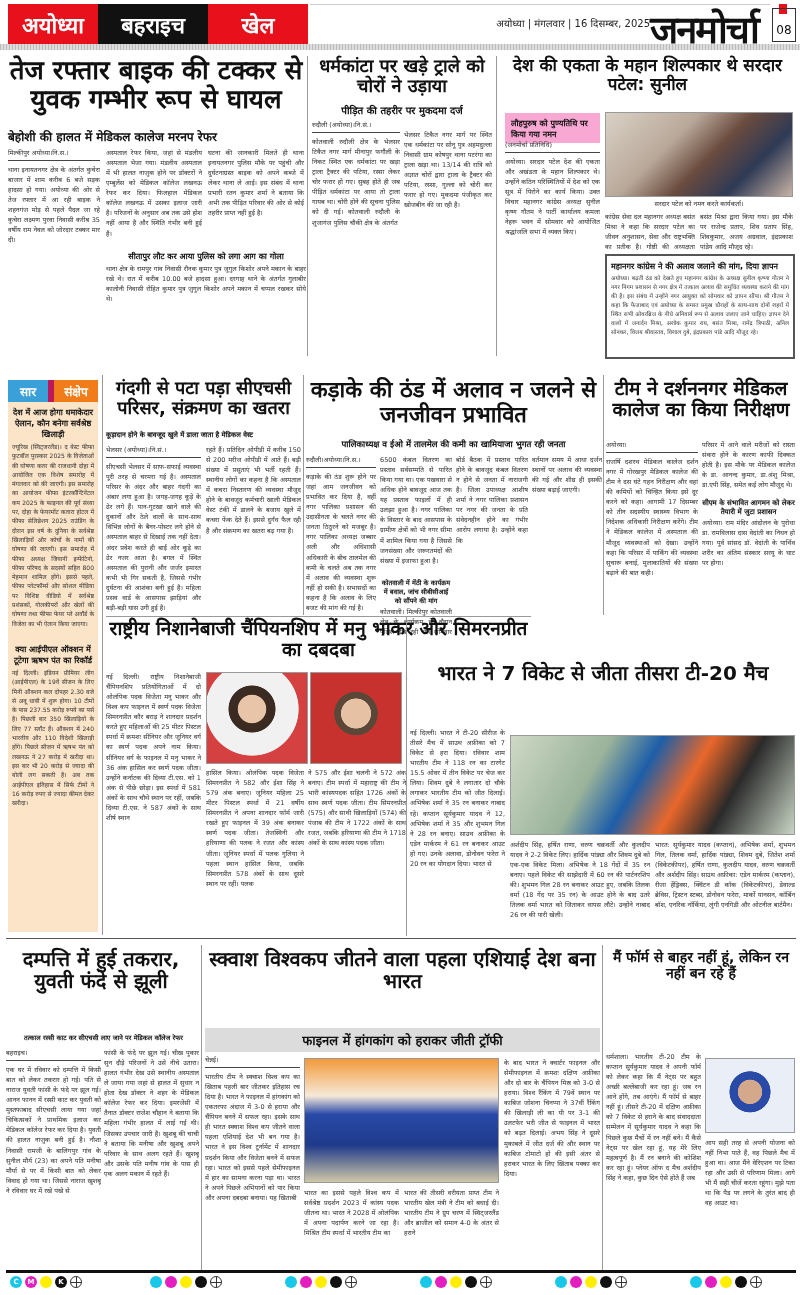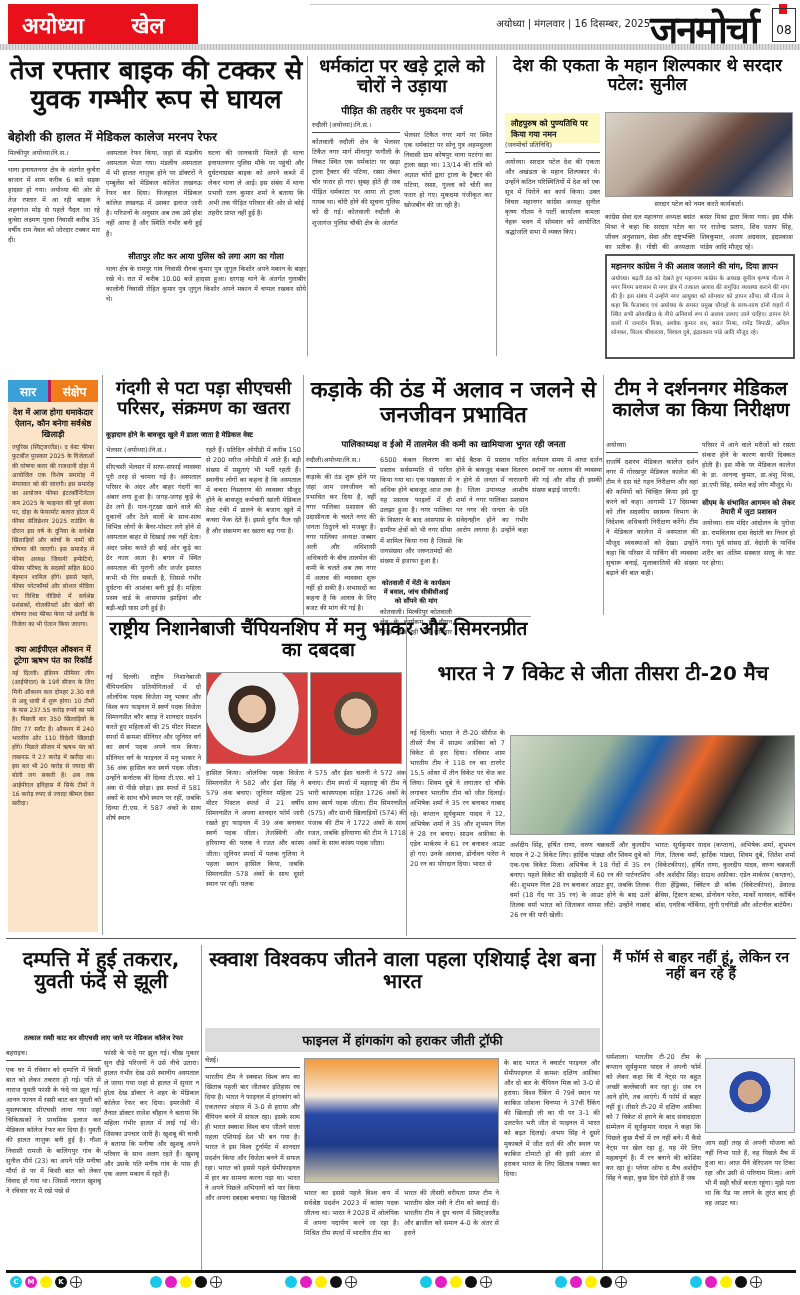--- a/index.html
+++ b/index.html
@@ -16,37 +16,38 @@
 .flag{left:779px;top:4px;width:8px;height:10px;background:#e8101a}
 .hl{font-weight:bold;color:#111;font-family:"DejaVu Sans",sans-serif;line-height:1.12;text-align:center}
 .sub{font-weight:bold;color:#111;font-family:"DejaVu Sans",sans-serif}
 .body{font-size:6.5px;line-height:1.55;color:#333;text-align:justify}
 .col{position:absolute}
 .dateline{font-size:6.5px;color:#333;border-bottom:1px solid #444;padding-bottom:3px;margin-bottom:4px}
 .photo{position:absolute;border:1px solid #999}
 .caption{font-size:6.5px;color:#333;text-align:center}
 .vline{position:absolute;width:1px;background:#999}
 .hline{position:absolute;height:1px;background:#999}
-.yellow-box{background:#fef9c3;padding:4px 6px;font-size:10px;font-weight:bold;color:#111}
+.yellow-box{background:#f9a8d4;padding:4px 6px;font-size:10px;font-weight:bold;color:#111}
 .sar{left:8px;top:380px;width:90px;height:22px}
 .sidebar{left:8px;top:402px;width:90px;height:530px;background:#fbe4c8}
 .sar-tab{display:inline-flex;height:22px;align-items:center;justify-content:center;color:#fff;font-weight:bold;font-size:12px}
 .boxed{border:2px solid #555;padding:4px}
 .cmyk{top:1275px;height:14px;display:flex;gap:3px;align-items:center}
 .dot{width:12px;height:12px;border-radius:50%;display:inline-flex;align-items:center;justify-content:center;font-size:7px;color:#fff;font-weight:bold}
 .reg{width:12px;height:12px;border-radius:50%;border:1px solid #333;position:relative;background:#fff}
 .reg:before{content:"";position:absolute;left:5px;top:0;width:1px;height:10px;background:#333}
 .reg:after{content:"";position:absolute;top:5px;left:0;height:1px;width:10px;background:#333}
 .graybar{background:#dcdcdc;text-align:center}
 </style>
 </head>
 <body>
 
 <div class="abs tabbar">
   <div class="tab red" style="width:90px">अयोध्या</div>
+  <div class="tab black" style="width:110px">बहराइच</div>
   <div class="tab red" style="width:100px">खेल</div>
 </div>
 <div class="abs" style="left:310px;top:4px;width:460px;height:40px;border-top:1px solid #ccc"></div>
 <div class="abs masthead-meta">अयोध्या | मंगलवार | 16 दिसम्बर, 2025</div>
 <div class="abs logo">जनमोर्चा</div>
 <div class="abs flag"></div>
 <div class="abs pageno">08</div>
 <div class="abs grayline"></div>
 
 <div class="abs hl" style="left:6px;top:56px;width:300px;font-size:26px">तेज रफ्तार बाइक की टक्कर से युवक गम्भीर रूप से घायल</div>
@@ -80,21 +81,21 @@
 <div class="abs caption" style="left:605px;top:199px;width:188px">सरदार पटेल को नमन करते कार्यकर्ता।</div>
 <div class="col body" style="left:605px;top:212px;width:90px;height:38px;overflow:hidden">कांग्रेस सेवा दल महानगर अध्यक्ष बसंत मिश्रा ने कहा कि सरदार पटेल का जीवन अनुशासन, सेवा और राष्ट्रभक्ति का प्रतीक है। गोष्ठी की अध्यक्षता महानगर कांग्रेस अध्यक्ष सुनील कृष्णा गौतम व संचालन</div>
 <div class="col body" style="left:700px;top:212px;width:93px;height:38px;overflow:hidden">बसंत मिश्रा द्वारा किया गया। इस मौके पर राजेन्द्र प्रताप, शिव प्रताप सिंह, शिवकुमार, अजय अग्रवाल, इंद्रप्रकाश पांडेय आदि मौजूद रहे।</div>
 
 <div class="abs boxed" style="left:605px;top:254px;width:190px;height:105px">
   <div class="sub" style="font-size:8px;margin-bottom:3px">महानगर कांग्रेस ने की अलाव जलाने की मांग, दिया ज्ञापन</div>
   <div class="body" style="font-size:5.8px">अयोध्या। बढ़ती ठंड को देखते हुए महानगर कांग्रेस के अध्यक्ष सुनील कृष्णा गौतम ने नगर निगम प्रशासन से नगर क्षेत्र में तत्काल अलाव की समुचित व्यवस्था कराने की मांग की है। इस संबंध में उन्होंने नगर आयुक्त को सोमवार को ज्ञापन सौंपा। श्री गौतम ने कहा कि फैजाबाद एवं अयोध्या के समस्त प्रमुख चौराहों के साथ-साथ दोनों शहरों में स्थित सभी ओवरब्रिज के नीचे अनिवार्य रूप से अलाव जलाए जाने चाहिए। ज्ञापन देने वालों में जनार्दन मिश्रा, अशोक कुमार राय, बसंत मिश्रा, रामेंद्र त्रिपाठी, अनिल सोनकर, विजय श्रीवास्तव, विशाल दुबे, इंद्रप्रकाश पांडे आदि मौजूद रहे।</div>
 </div>
 
 <div class="abs sar">
-  <span class="sar-tab" style="width:40px;background:#3aa0d8">सार</span><span class="sar-tab" style="width:50px;background:#f07d1a;border-left:3px solid #be185d">संक्षेप</span>
+  <span class="sar-tab" style="width:40px;background:#3aa0d8">सार</span><span class="sar-tab" style="width:50px;background:#f07d1a;border-left:6px solid #be185d">संक्षेप</span>
 </div>
 <div class="abs sidebar" style="padding:4px">
   <div class="sub" style="font-size:8px;text-align:center;margin-bottom:3px">देश में आज होगा धमाकेदार ऐलान, कौन बनेगा सर्वश्रेष्ठ खिलाड़ी</div>
   <div class="body" style="font-size:6px">ज्यूरिख (स्विट्जरलैंड)। द बेस्ट फीफा फुटबॉल पुरस्कार 2025 के विजेताओं की घोषणा कतर की राजधानी दोहा में आयोजित एक विशेष समारोह में मंगलवार को की जाएगी। इस समारोह का आयोजन फीफा इंटरकॉन्टिनेंटल कप 2025 के फाइनल की पूर्व संध्या पर, दोहा के फेयरमोंट कतारा होटल में फीफा सेलिब्रेशन 2025 राउंडिंग के दौरान इस वर्ष के दुनिया के सर्वश्रेष्ठ खिलाड़ियों और कोचों के नामों की घोषणा की जाएगी। इस समारोह में फीफा अध्यक्ष जियानी इन्फेंटिनो, फीफा परिषद के सदस्यों सहित 800 मेहमान शामिल होंगे। इससे पहले, फीफा प्लेटफॉर्म्स और सोशल मीडिया पर विशिष्ट वीडियो में सर्वश्रेष्ठ प्रशंसकों, गोलकीपरों और खेलों की घोषणा तथा फीफा फेयर प्ले अवॉर्ड के विजेता का भी ऐलान किया जाएगा।</div>
   <div class="sub" style="font-size:8px;text-align:center;margin:15px 0 3px">क्या आईपीएल ऑक्शन में टूटेगा ऋषभ पंत का रिकॉर्ड</div>
   <div class="body" style="font-size:6px">नई दिल्ली। इंडियन प्रीमियर लीग (आईपीएल) के 19वें सीजन के लिए मिनी ऑक्शन कल दोपहर 2.30 बजे से अबू धाबी में शुरू होगा। 10 टीमों के पास 237.55 करोड़ रुपये का पर्स है। पिछली बार 350 खिलाड़ियों के लिए 77 स्लॉट हैं। ऑक्शन में 240 भारतीय और 110 विदेशी खिलाड़ी होंगे। पिछले सीजन में ऋषभ पंत को लखनऊ ने 27 करोड़ में खरीदा था। इस बार भी 20 करोड़ से ज्यादा की बोली लग सकती है। अब तक आईपीएल इतिहास में सिर्फ टीमों ने 16 करोड़ रुपए से ज्यादा कीमत देकर खरीदा।</div>
 </div>
 <div class="vline" style="left:102px;top:375px;height:560px"></div>
 
 <div class="abs hl" style="left:106px;top:378px;width:195px;font-size:18px">गंदगी से पटा पड़ा सीएचसी परिसर, संक्रमण का खतरा</div>

